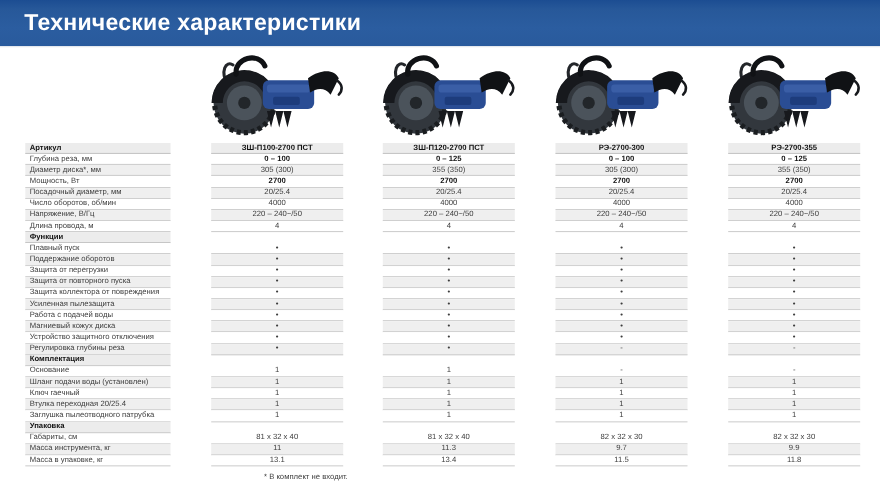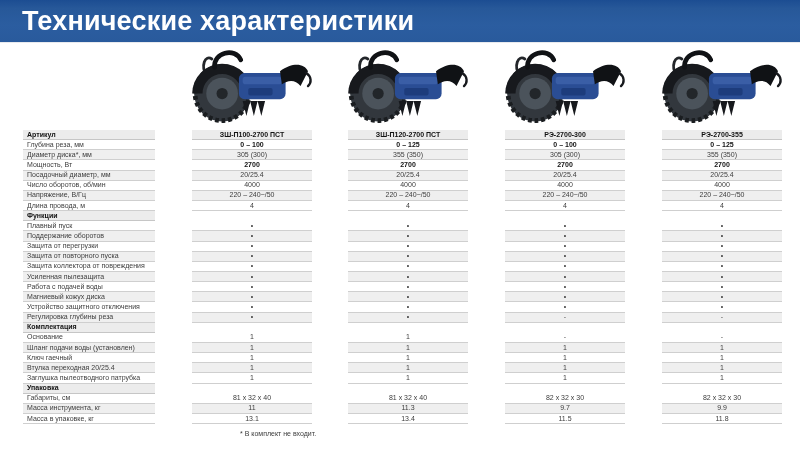--- a/index.html
+++ b/index.html
@@ -10,21 +10,21 @@
     -webkit-font-smoothing:antialiased;
   }
   
   .banner{
     position:absolute;top:0;left:0;width:800px;height:42px;
     background:linear-gradient(180deg,#1c4d92 0%,#275899 20%,#2b5da0 60%,#295a9c 100%);
     border-bottom:1px solid #e8eaee;
     display:flex;align-items:center;
   }
   .banner h1{
-    margin:0 0 0 22px;font-size:27px;font-weight:bold;color:#ffffff;letter-spacing:.2px;
+    margin:0 0 0 22px;font-size:21px;font-weight:bold;color:#ffffff;letter-spacing:.2px;
   }
   
   .photos{position:absolute;top:45px;left:0;width:800px;height:84px;}
   .photo{position:absolute;top:0;width:132px;height:84px;}
   .photo svg{width:132px;height:84px;display:block;}
   
   .spec-table{position:absolute;top:130px;left:23px;width:759px;}
   .trow{display:flex;height:10.15px;}
   .cell{
     box-sizing:border-box;height:100%;display:flex;align-items:center;

